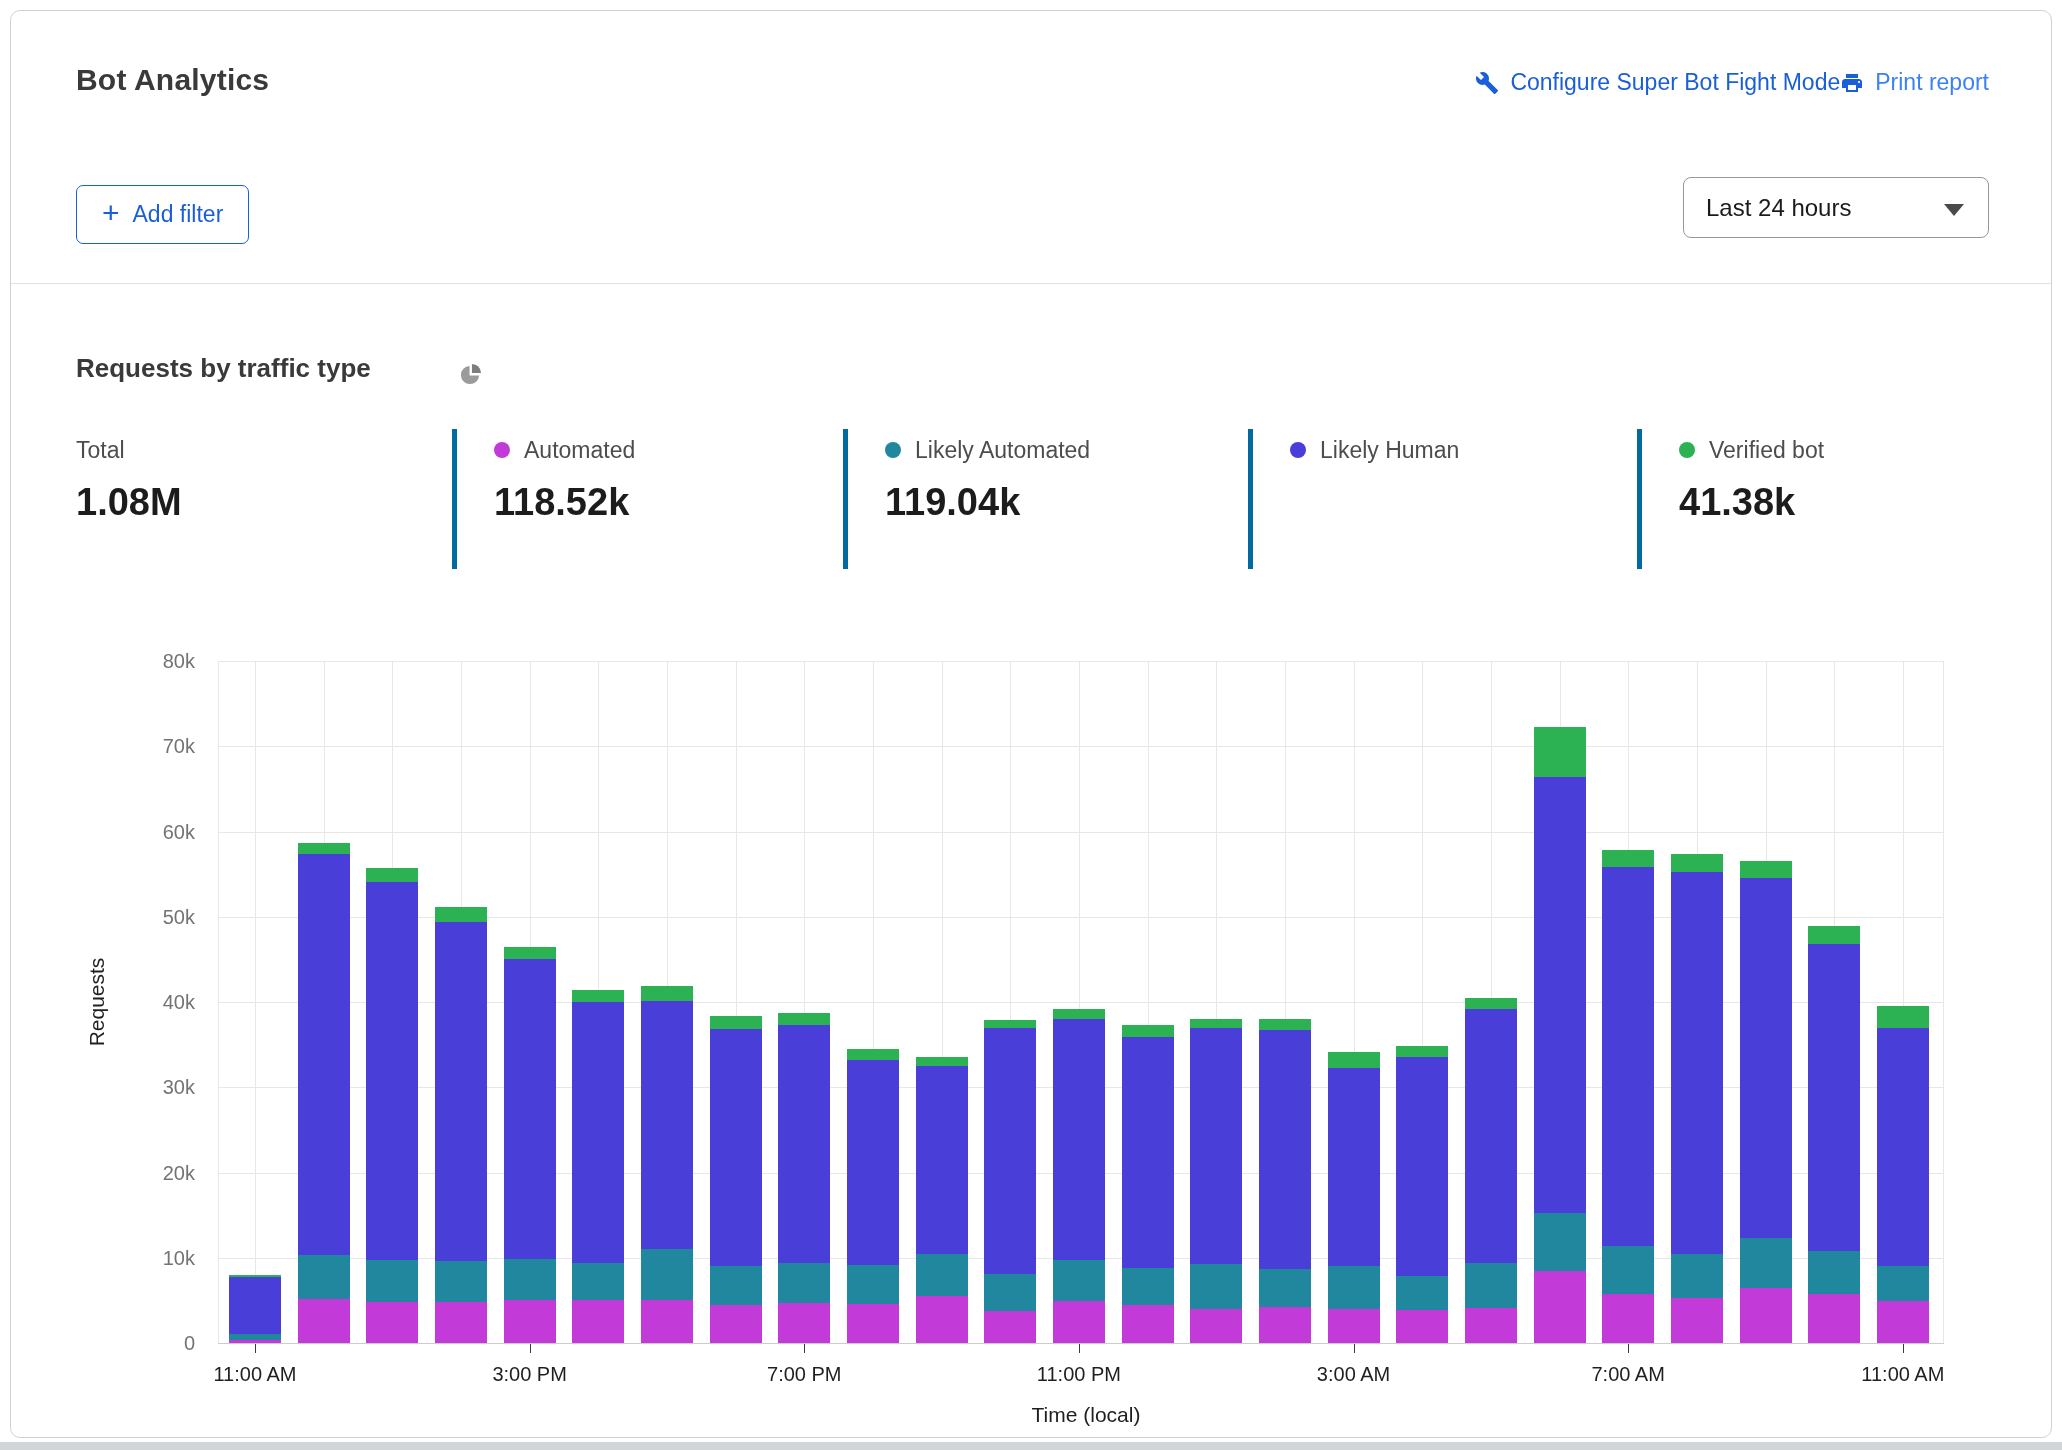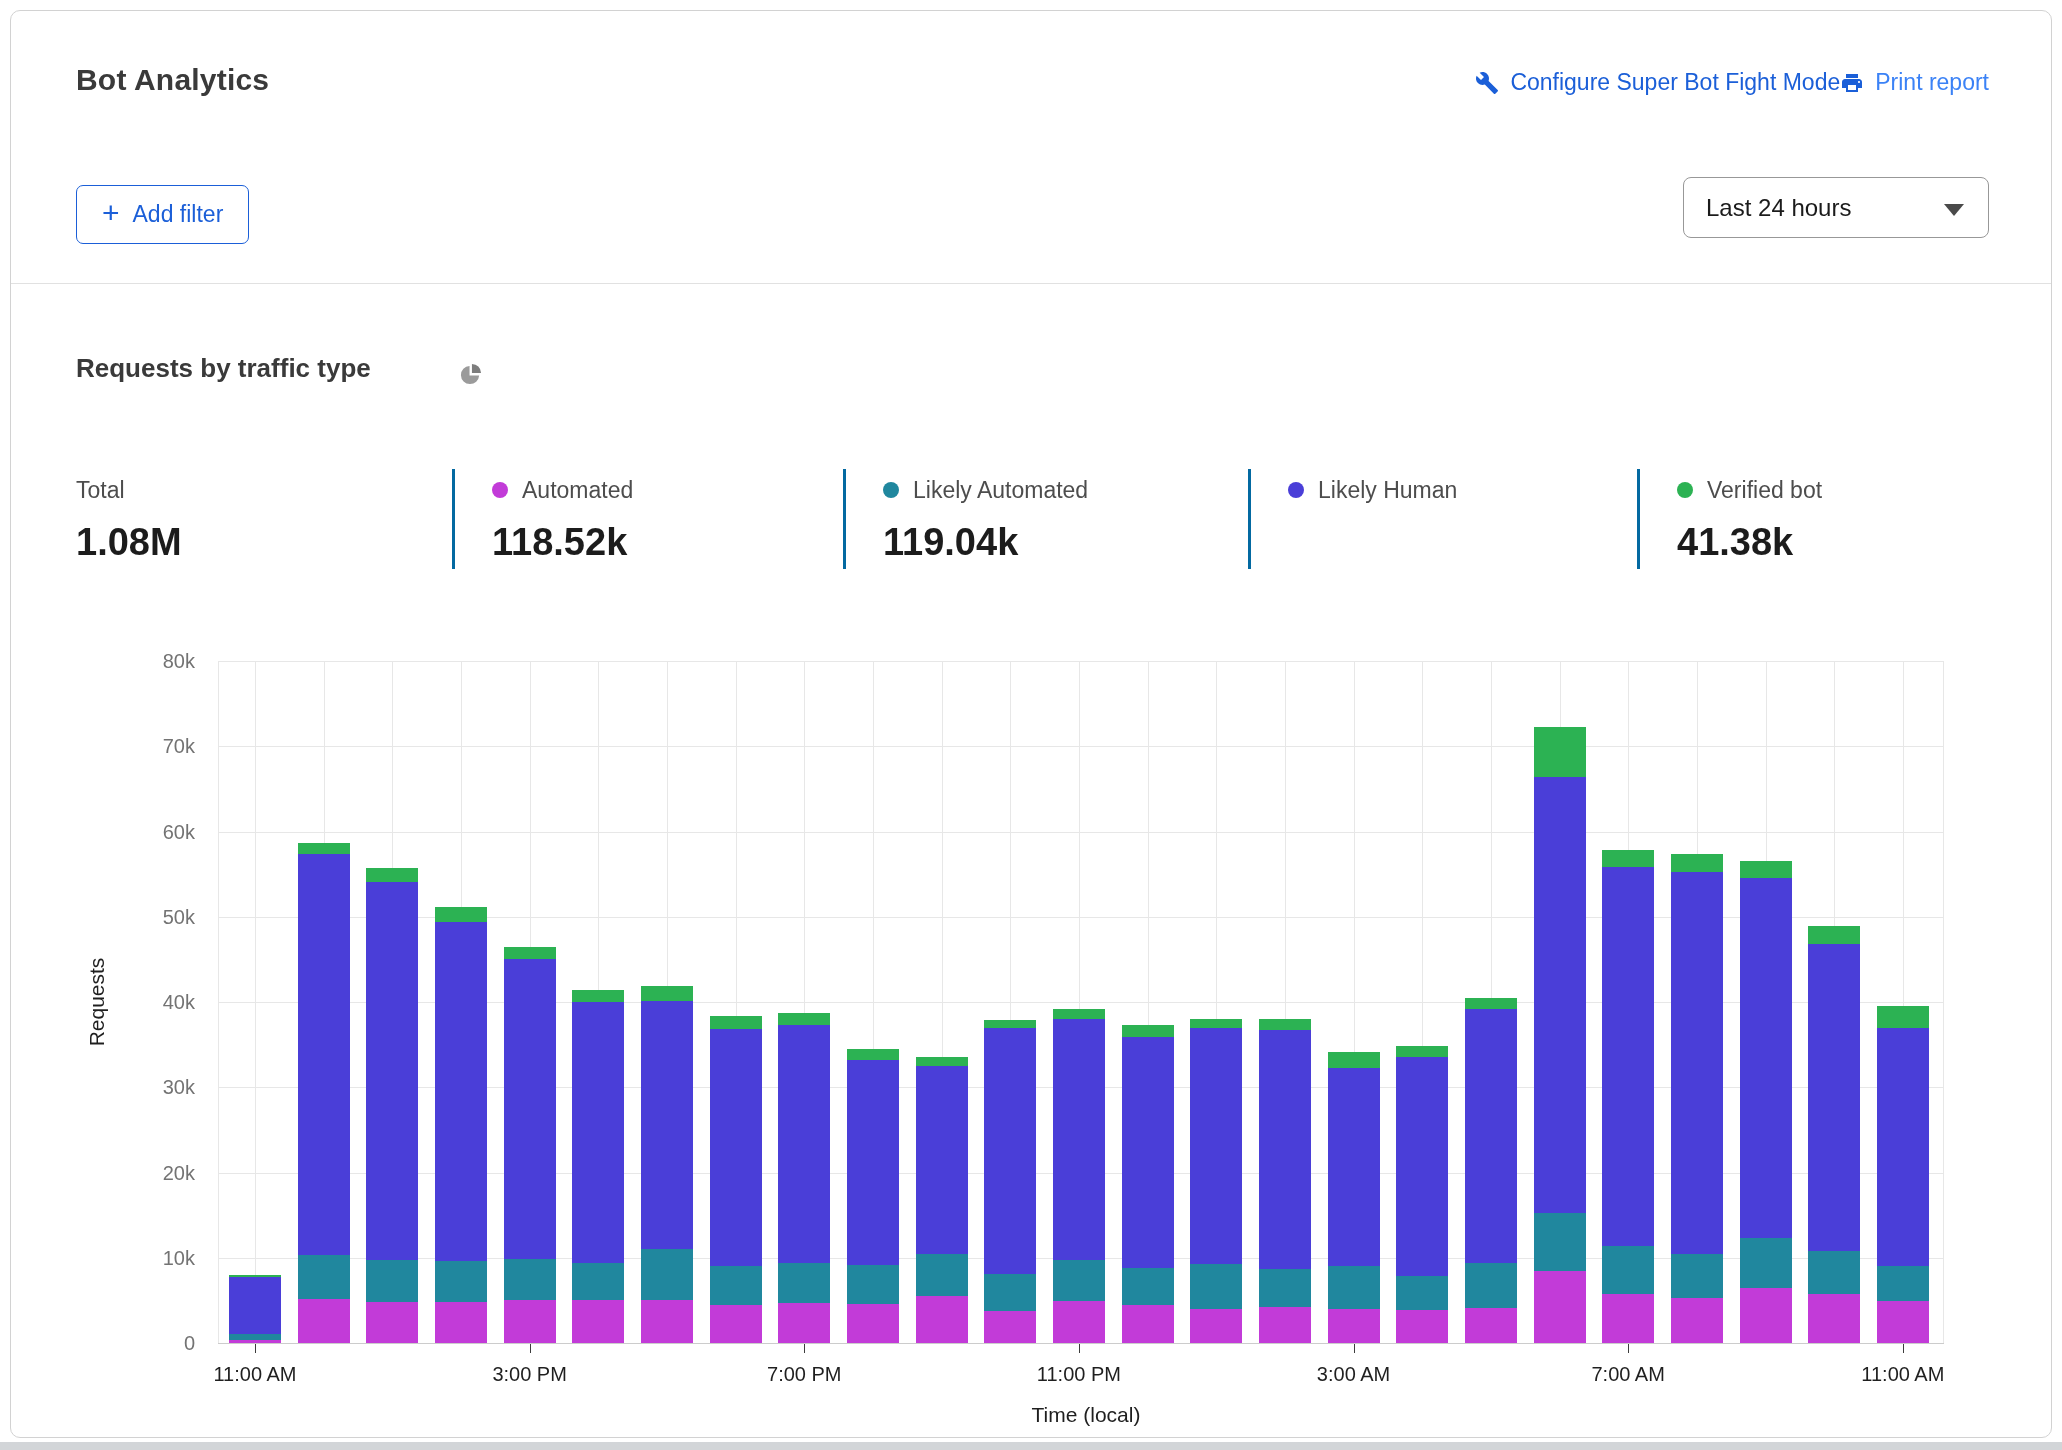--- a/index.html
+++ b/index.html
@@ -36,22 +36,22 @@
   }
   .divider{position:absolute;left:0;top:272px;width:100%;height:1px;background:#e1e1e1;}
   .section-title{
     position:absolute;left:65px;top:342px;margin:0;font-size:26px;font-weight:700;color:#3a3a3a;
   }
   .pie-icon{position:absolute;left:448px;top:352px;}
   .stats{
     position:absolute;left:65px;top:418px;width:1920px;height:140px;
     display:grid;grid-template-columns:376px 391px 405px 389px 1fr;
   }
-  .stat{box-sizing:border-box;padding-top:6px;margin-top:40px;}
-  .stat + .stat{border-left:3px solid #0369a1;padding-left:37px;}
+  .stat{box-sizing:border-box;padding-top:6px;}
+  .stat + .stat{border-left:5px solid #0369a1;padding-left:37px;}
   .stat-label-row{display:flex;align-items:center;gap:14px;height:30px;}
   .stat-dot{width:16px;height:16px;border-radius:50%;flex:0 0 auto;}
   .stat-label{font-size:23px;color:#4d4d4d;}
   .stat-value{margin-top:16px;font-size:38px;font-weight:700;color:#1c1c1c;}
   
   .plot{position:absolute;left:207px;top:650px;width:1726px;height:682px;}
   .gridline-h{position:absolute;left:0;width:100%;height:1px;background:#e7e7e7;}
   .gridline-v{position:absolute;top:0;width:1px;height:100%;background:#e7e7e7;}
   .axis-bottom{position:absolute;left:0;bottom:-1px;width:100%;height:1px;background:#cccccc;}
   .bar{position:absolute;width:52px;}

